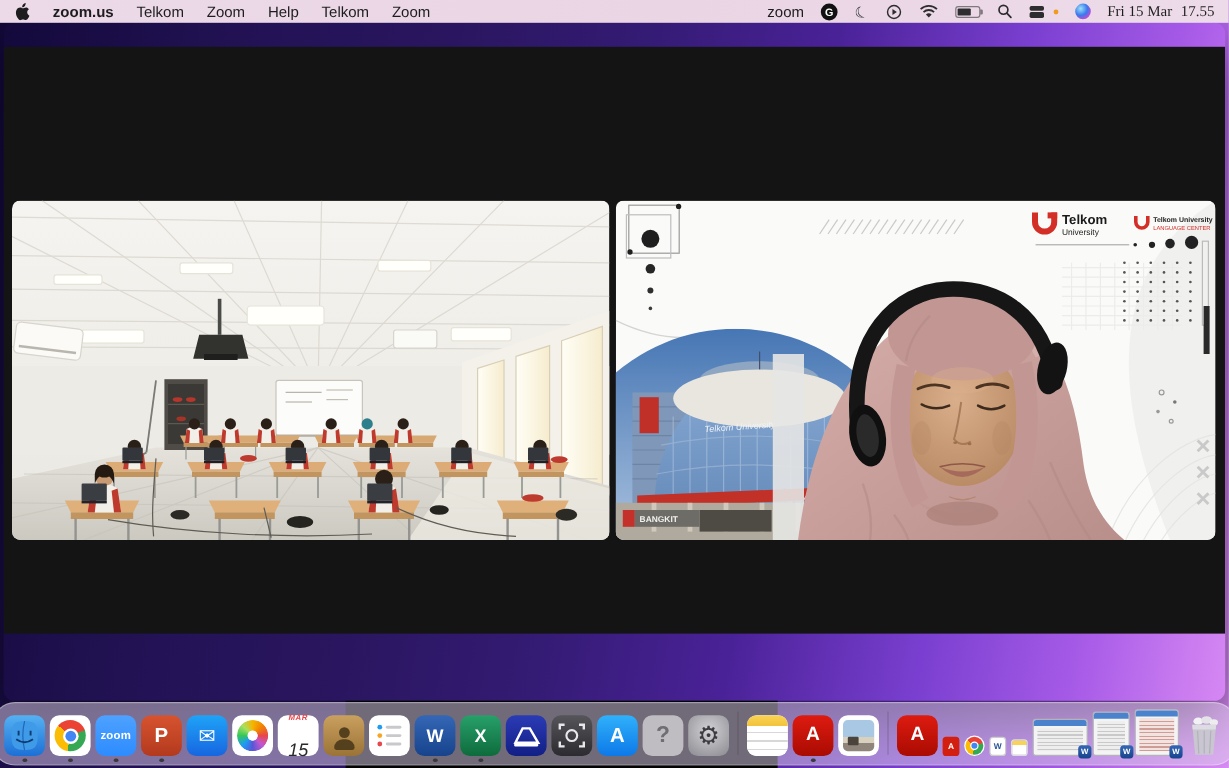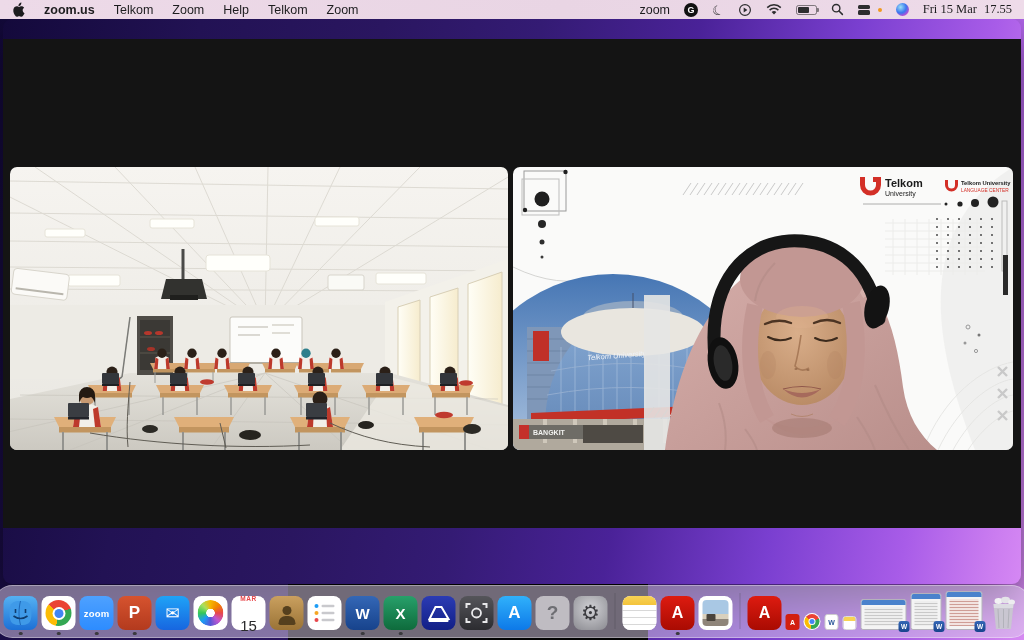--- a/index.html
+++ b/index.html
@@ -67,21 +67,21 @@
       display:flex; align-items:center; justify-content:center; }
   .chromeball i { width:13px; height:13px; border-radius:50%; background:#fff; display:flex; align-items:center; justify-content:center; }
   .chromeball i b { width:9px; height:9px; border-radius:50%; background:#4285f4; display:block; }
   .d-zoom { background:linear-gradient(180deg,#4ea1ff,#2d8cff); color:#fff; font-weight:bold; font-size:9.5px; letter-spacing:.2px; }
   .d-ppt { background:linear-gradient(180deg,#d6532f,#b33a1e); color:#fff; font-weight:bold; font-size:17px; }
   .d-mail { background:linear-gradient(180deg,#1fa3f7,#1766e0); color:#fff; font-size:17px; }
   .d-photos { background:#fff; }
   .flower { width:26px; height:26px; border-radius:50%;
       background:conic-gradient(#f5b500,#f28500,#e8474b,#c157d0,#5856d6,#1c9cf6,#35c759,#a8e05f,#f5b500);
       -webkit-mask:radial-gradient(circle, transparent 4px, #000 4.5px); mask:radial-gradient(circle, transparent 4px, #000 4.5px); }
-  .d-cal { background:#fff; flex-direction:column; gap:16px; }
+  .d-cal { background:#fff; flex-direction:column; gap:16px;font-style:italic; }
   .cal-m { font-size:6.5px; font-weight:bold; color:#e8474b; letter-spacing:.5px; margin-top:2px; }
   .cal-d { font-size:15px; color:#2a2a2c; line-height:1; }
   .d-contacts { background:linear-gradient(180deg,#caa05f,#9a7336); flex-direction:column; }
   .d-contacts i { width:9px; height:9px; border-radius:50%; background:#55401e; margin-top:5px; }
   .d-contacts b { width:17px; height:9px; border-radius:8px 8px 2px 2px; background:#55401e; margin-top:1.5px; }
   .d-rem { background:#fff; }
   .d-word { background:linear-gradient(180deg,#3467b6,#17438c); color:#fff; font-weight:bold; font-size:15px; }
   .d-excel { background:linear-gradient(180deg,#27a06a,#0e6b3c); color:#fff; font-weight:bold; font-size:15px; }
   .d-scan { background:linear-gradient(180deg,#2b3bb4,#121f86); }
   .d-shot { background:linear-gradient(180deg,#55555a,#2c2c30); }

